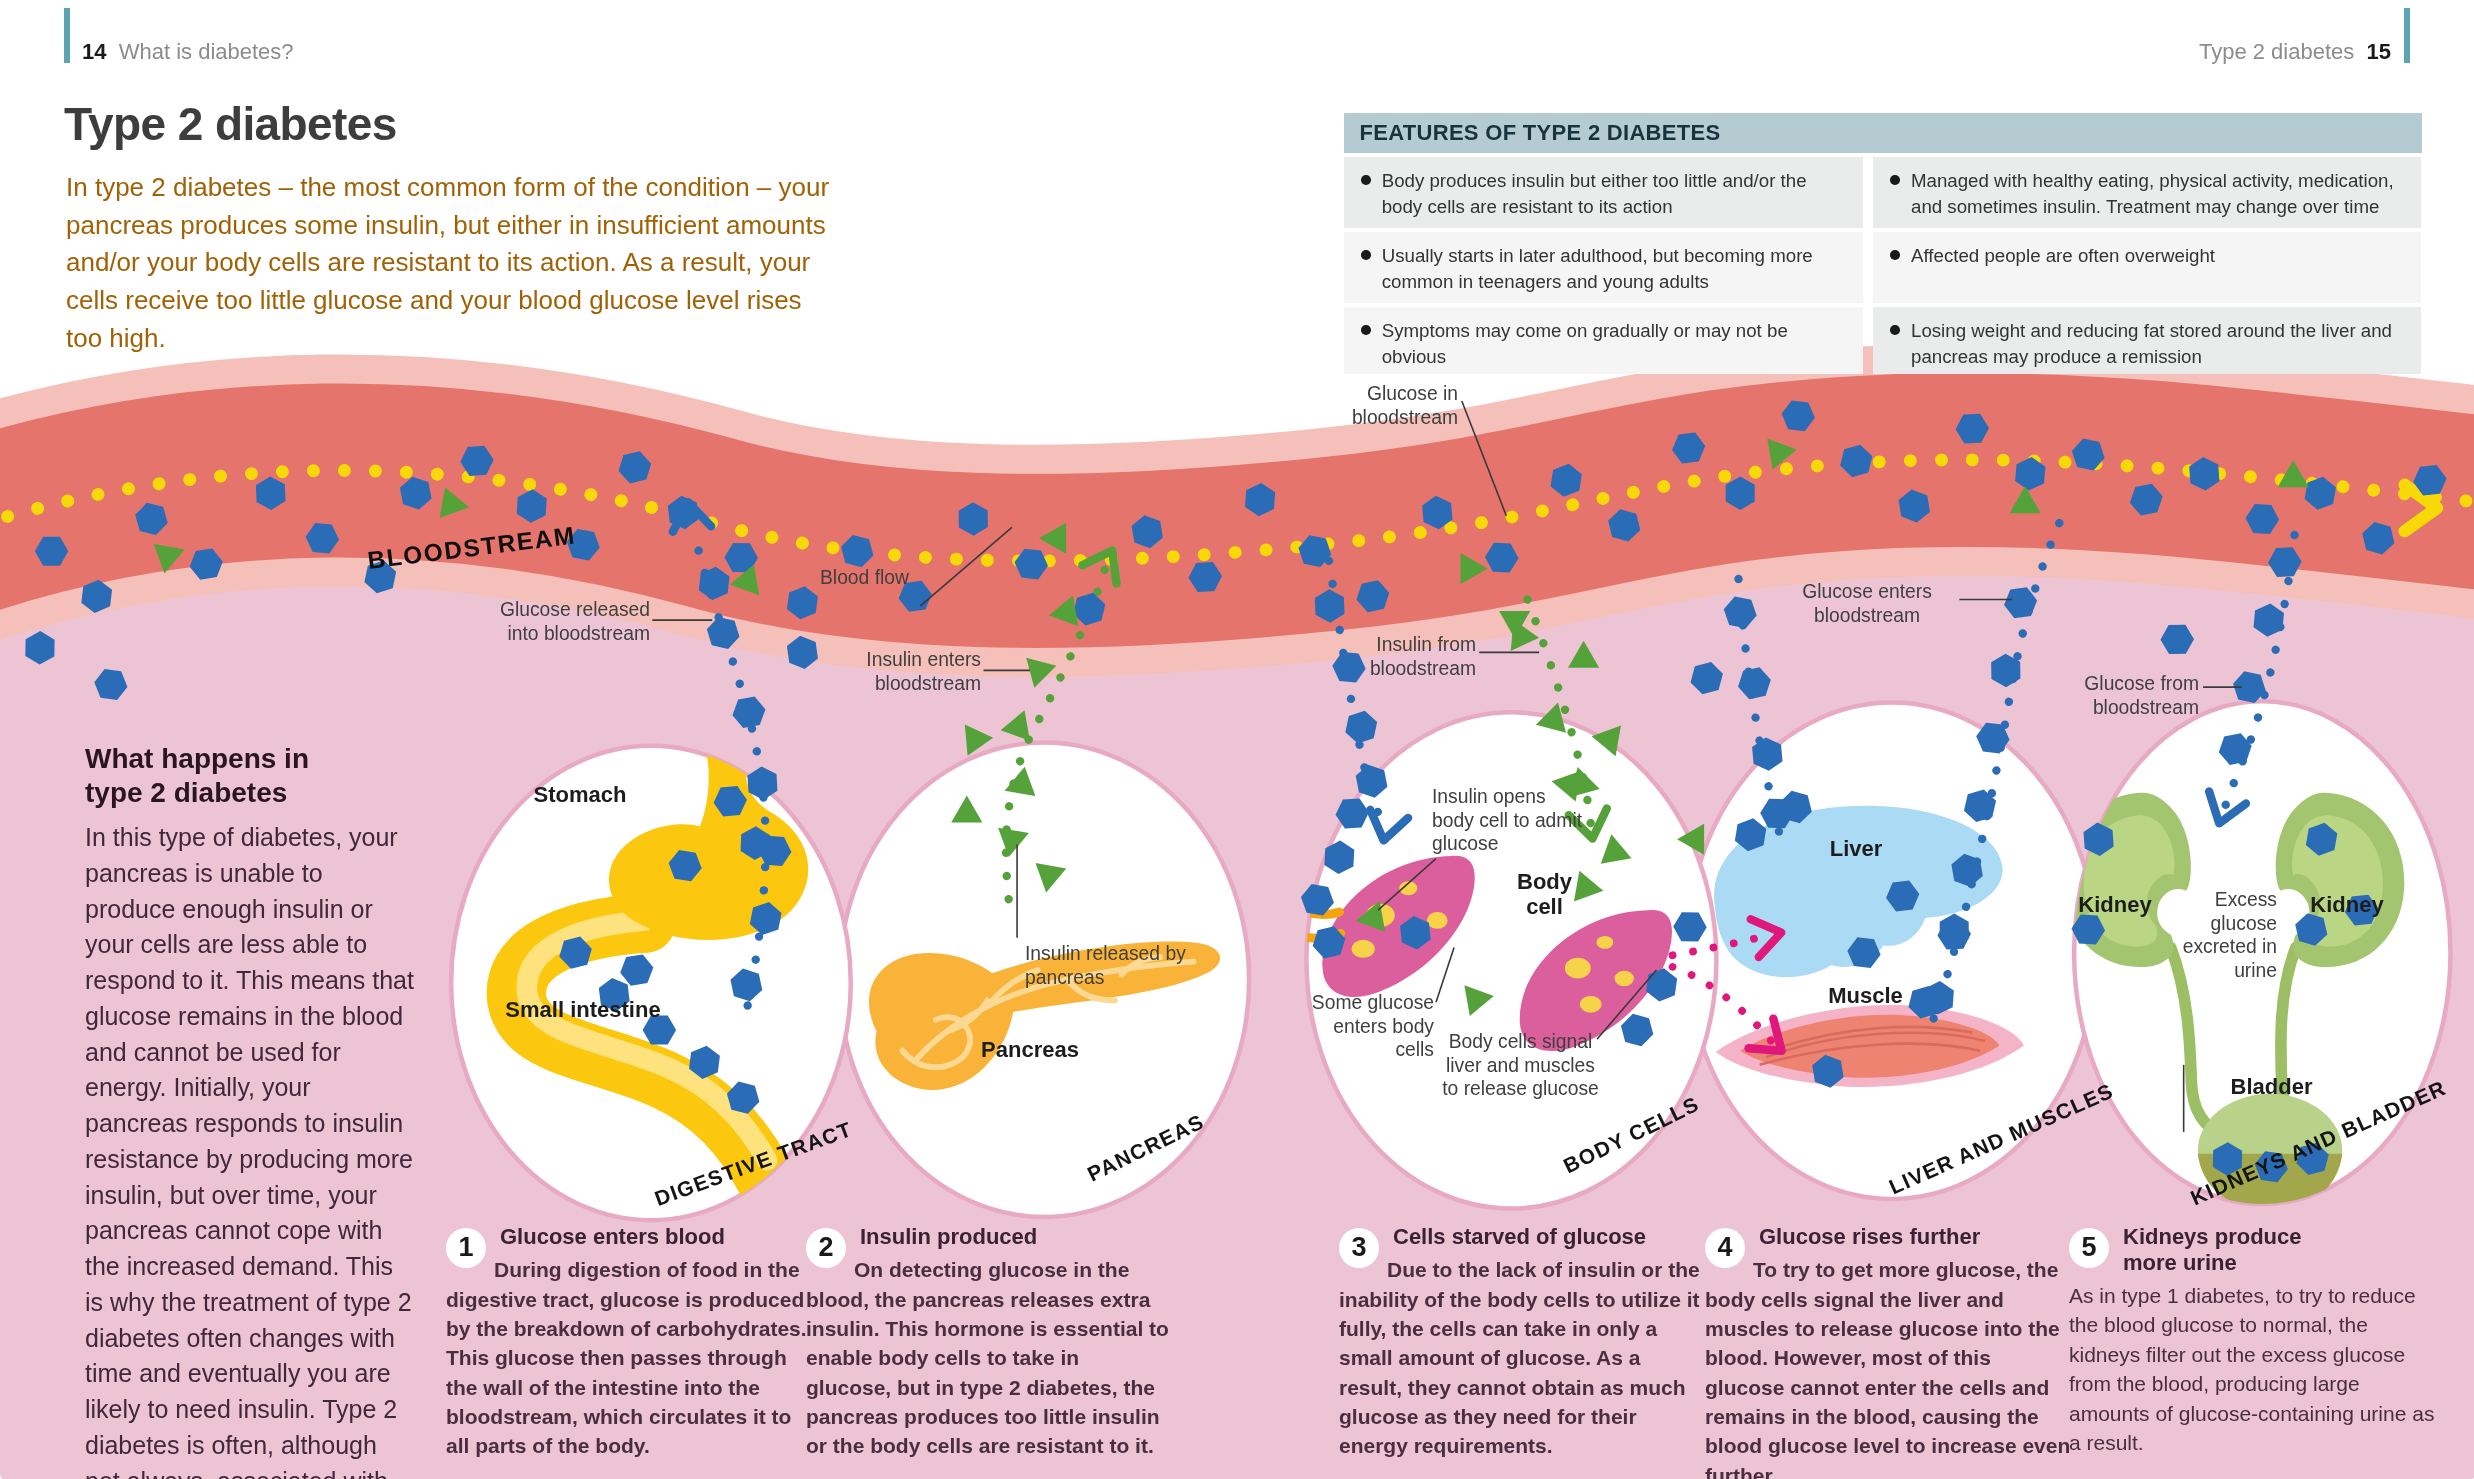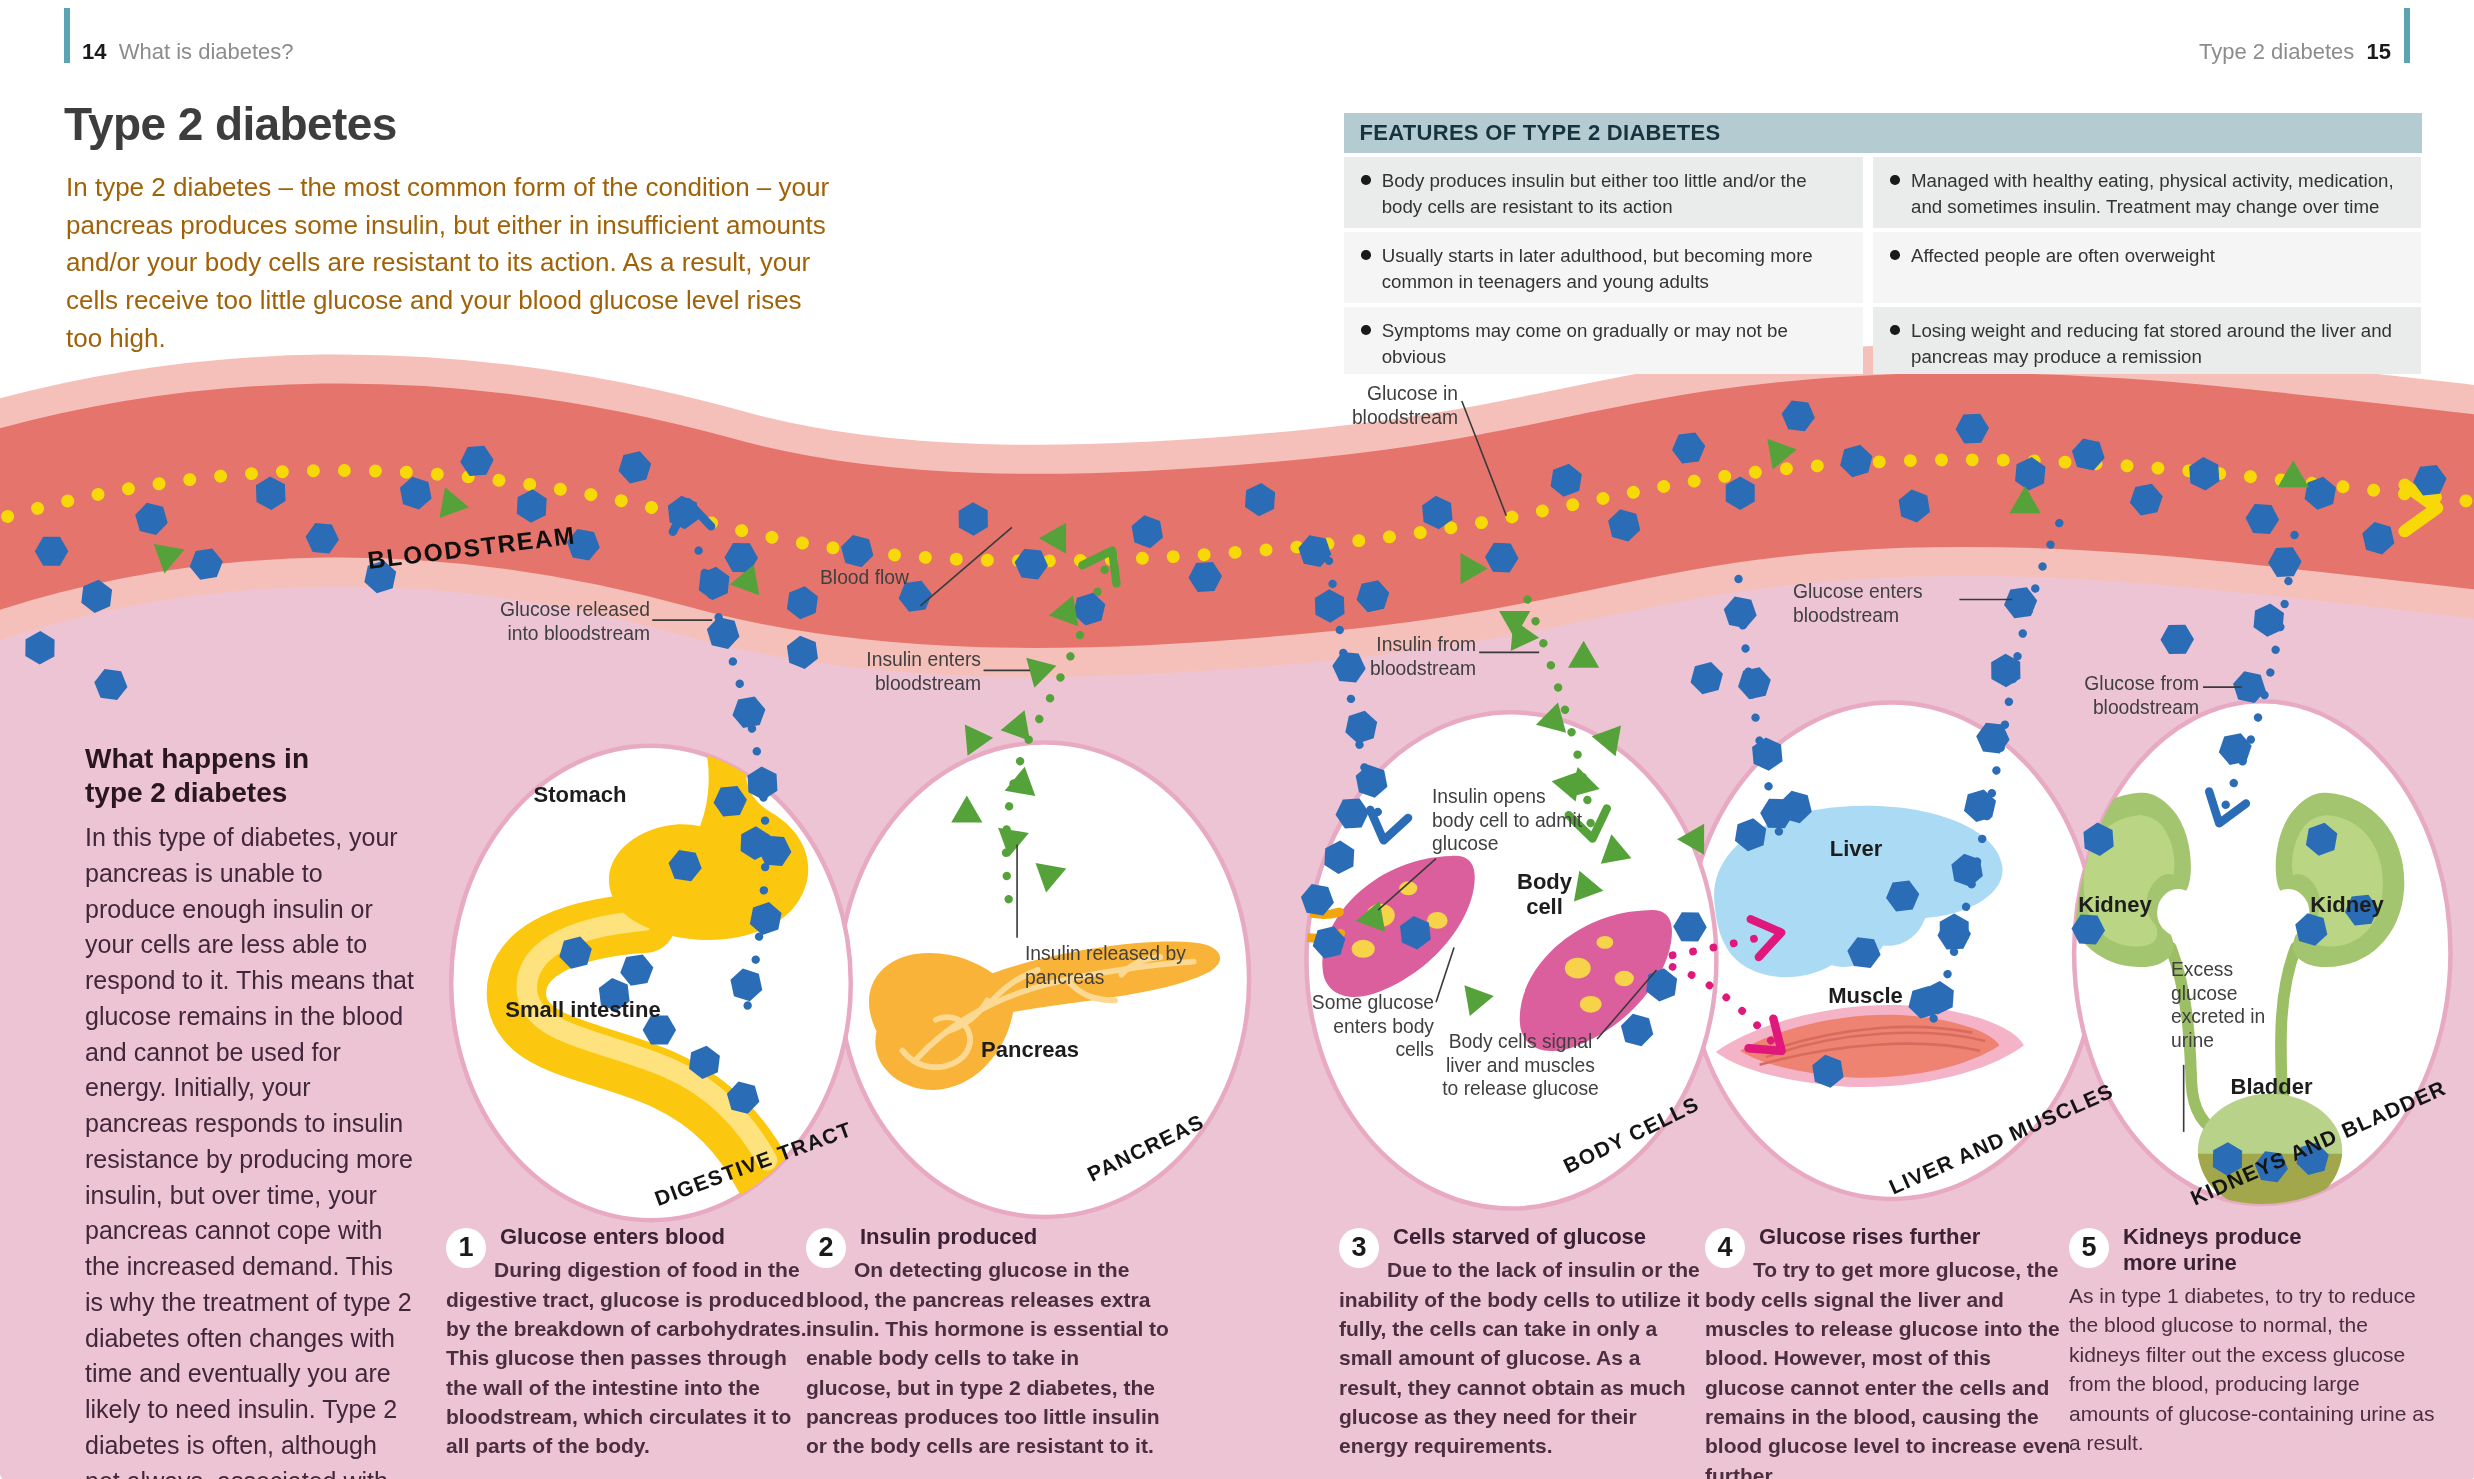--- a/index.html
+++ b/index.html
@@ -380,23 +380,23 @@
 
   <div class="abs dlabel" style="left:489px;top:598px;width:161px;text-align:right;">Glucose released into bloodstream</div>
   <div class="abs dlabel" style="left:820px;top:566px;width:110px;">Blood flow</div>
   <div class="abs dlabel" style="left:826px;top:648px;width:155px;text-align:right;">Insulin enters bloodstream</div>
   <div class="abs dlabel" style="left:1310px;top:382px;width:148px;text-align:right;">Glucose in bloodstream</div>
   <div class="abs dlabel" style="left:1328px;top:633px;width:148px;text-align:right;">Insulin from bloodstream</div>
   <div class="abs dlabel" style="left:1025px;top:942px;width:161px;">Insulin released by pancreas</div>
   <div class="abs dlabel" style="left:1432px;top:785px;width:151px;">Insulin opens body cell to admit glucose</div>
   <div class="abs dlabel" style="left:1299px;top:991px;width:135px;text-align:right;">Some glucose enters body cells</div>
   <div class="abs dlabel" style="left:1440px;top:1030px;width:161px;text-align:center;">Body cells signal liver and muscles to release glucose</div>
-  <div class="abs dlabel" style="left:1793px;top:580px;width:148px;text-align:left;">Glucose enters bloodstream</div>
+  <div class="abs dlabel" style="left:1793px;top:580px;width:148px;text-align:center;">Glucose enters bloodstream</div>
   <div class="abs dlabel" style="left:2051px;top:672px;width:148px;text-align:right;">Glucose from bloodstream</div>
-  <div class="abs dlabel" style="left:2171px;top:958px;width:106px;">Excess glucose excreted in urine</div>
+  <div class="abs dlabel" style="left:2171px;top:888px;width:106px;text-align:right;">Excess glucose excreted in urine</div>
 
   <div class="abs olabel" style="left:509px;top:783px;width:142px;text-align:center;">Stomach</div>
   <div class="abs olabel" style="left:499px;top:998px;width:168px;text-align:center;">Small intestine</div>
   <div class="abs olabel" style="left:959px;top:1038px;width:142px;text-align:center;">Pancreas</div>
   <div class="abs olabel" style="left:1496px;top:870px;width:97px;text-align:center;">Body cell</div>
   <div class="abs olabel" style="left:1798px;top:837px;width:116px;text-align:center;">Liver</div>
   <div class="abs olabel" style="left:1801px;top:984px;width:129px;text-align:center;">Muscle</div>
   <div class="abs olabel" style="left:2057px;top:893px;width:116px;text-align:center;">Kidney</div>
   <div class="abs olabel" style="left:2289px;top:893px;width:116px;text-align:center;">Kidney</div>
   <div class="abs olabel" style="left:2207px;top:1075px;width:129px;text-align:center;">Bladder</div>

